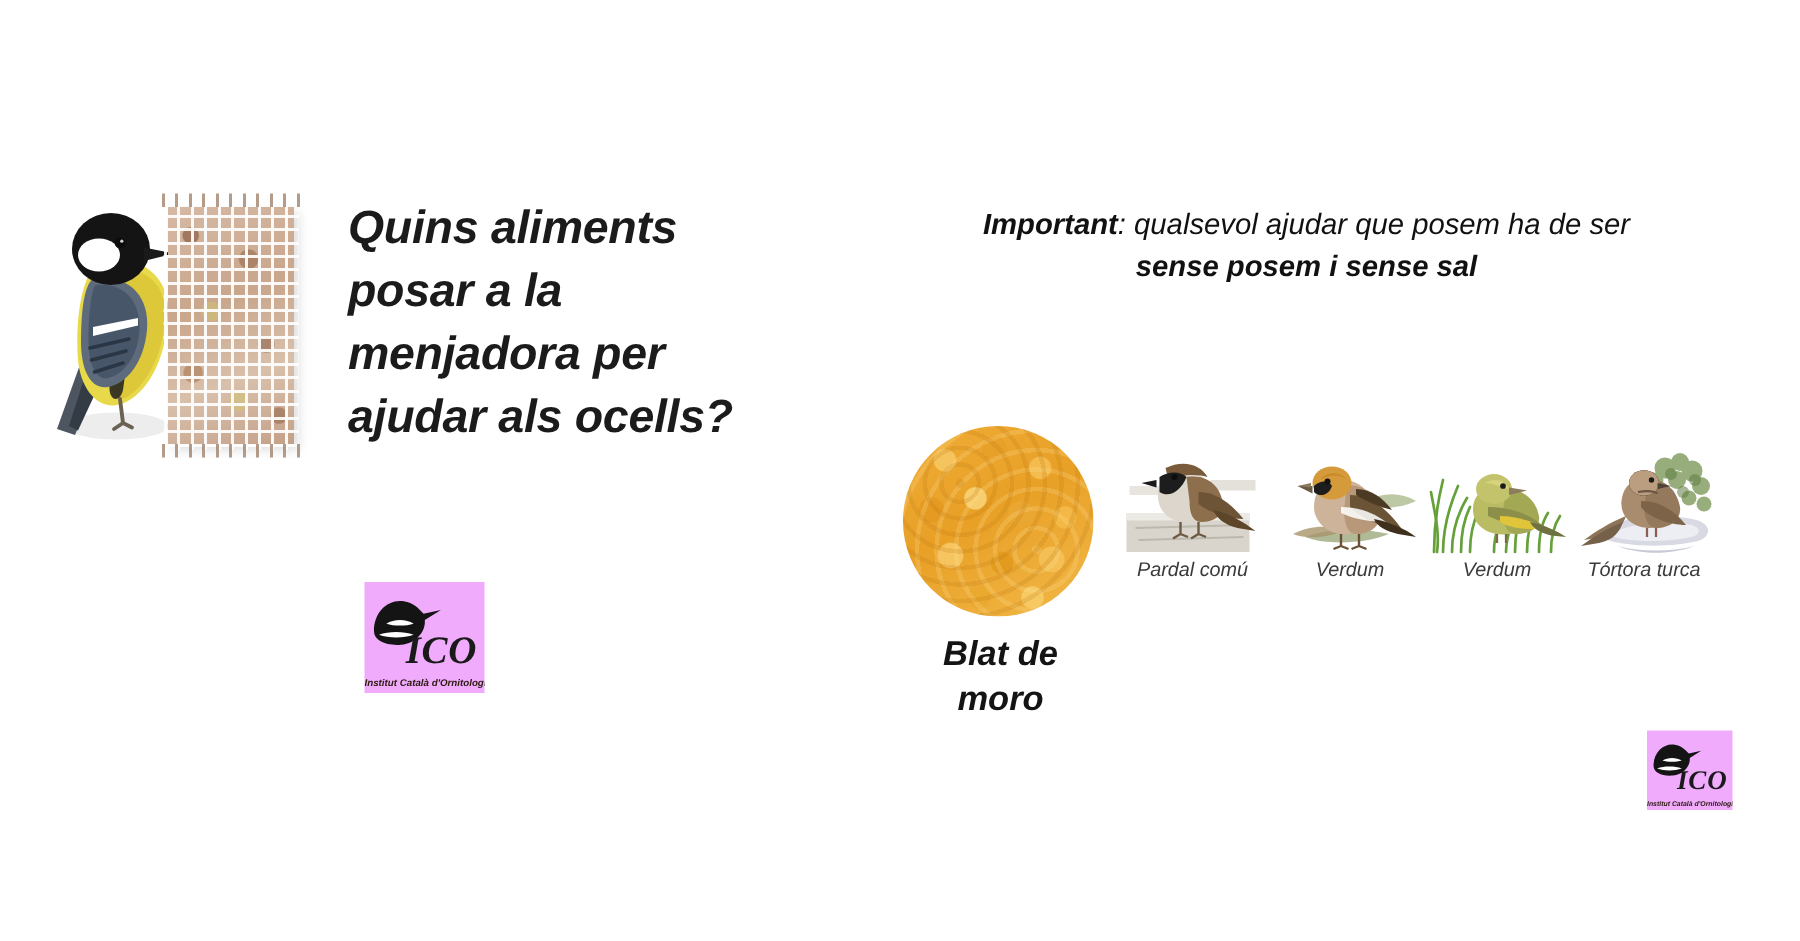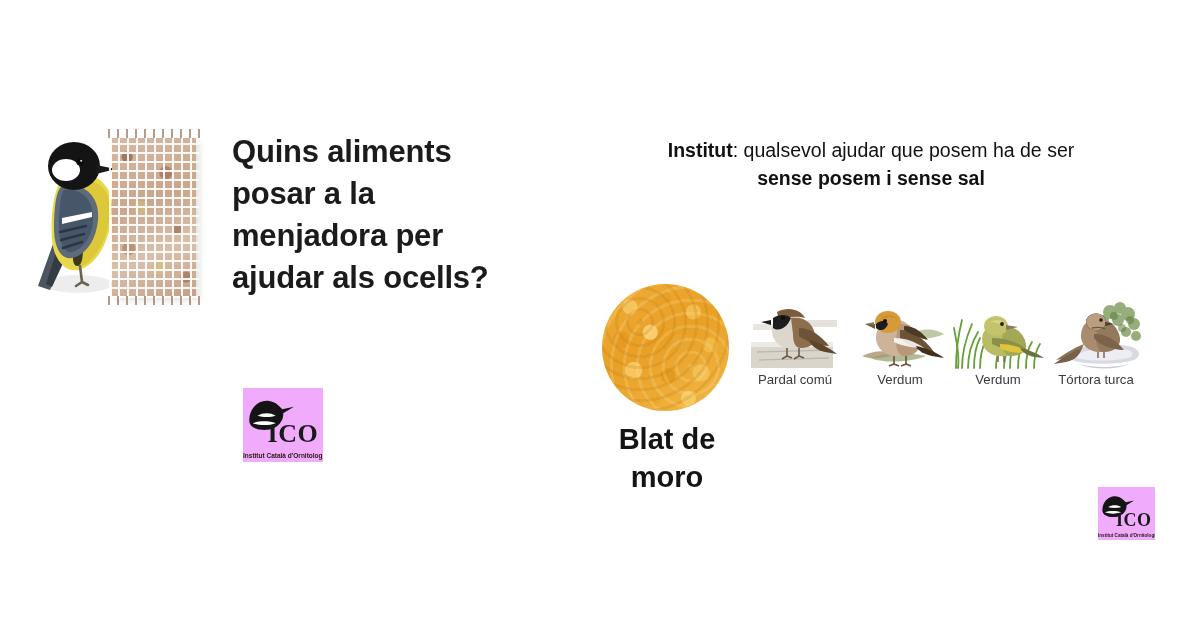--- a/index.html
+++ b/index.html
@@ -13,20 +13,21 @@
     position: relative;
     overflow: hidden;
     font-family: "Liberation Sans", sans-serif;
     -webkit-font-smoothing: antialiased;
   }
 
   .slide {
     position: absolute;
     inset: 0;
     background: #ffffff;
+    font-style: italic;
   }
 
   
   .abs { position: absolute; }
 
   
   #left-panel { left: 0; top: 0; width: 560px; height: 627px; }
 
   #tit-feeder-figure {
     position: absolute;
@@ -198,21 +199,21 @@
       repeating-radial-gradient(circle at 30% 30%, rgba(180,110,10,.18) 0 3px, transparent 3px 11px),
       repeating-radial-gradient(circle at 70% 65%, rgba(255,225,150,.22) 0 3px, transparent 3px 13px);
   }
 
   #corn-caption {
     position: absolute;
     left: 597px;
     top: 421px;
     width: 140px;
     text-align: center;
-    font-size: 29px;
+    font-size: 23px;
     line-height: 1.3;
     font-weight: 700;
     color: #141414;
   }
 
   
   .bird-item { position: absolute; width: 96px; }
   .bird-thumb {
     width: 96px;
     height: 78px;
@@ -289,21 +290,21 @@
         </svg>
       </span>
       <span class="ico-word">ICO</span>
       <span class="ico-sub">Institut Català d'Ornitologia</span>
     </div>
   </div>
 
   <div class="abs" id="right-panel"></div>
 
   <div id="important-note">
-    <b>Institut</b><span>:</span><span> qualsevol ajudar que posem ha de ser </span><b>sense posem i sense sal</b>
+    <b>Important</b><span>:</span><span> qualsevol ajudar que posem ha de ser </span><b>sense posem i sense sal</b>
   </div>
 
   <div id="corn-figure">
     <div class="corn-circle"></div>
   </div>
   <div id="corn-caption">Blat de moro</div>
 
   <div class="bird-item" id="bird-0">
     <div class="bird-thumb">
       <svg viewBox="0 0 96 78">

